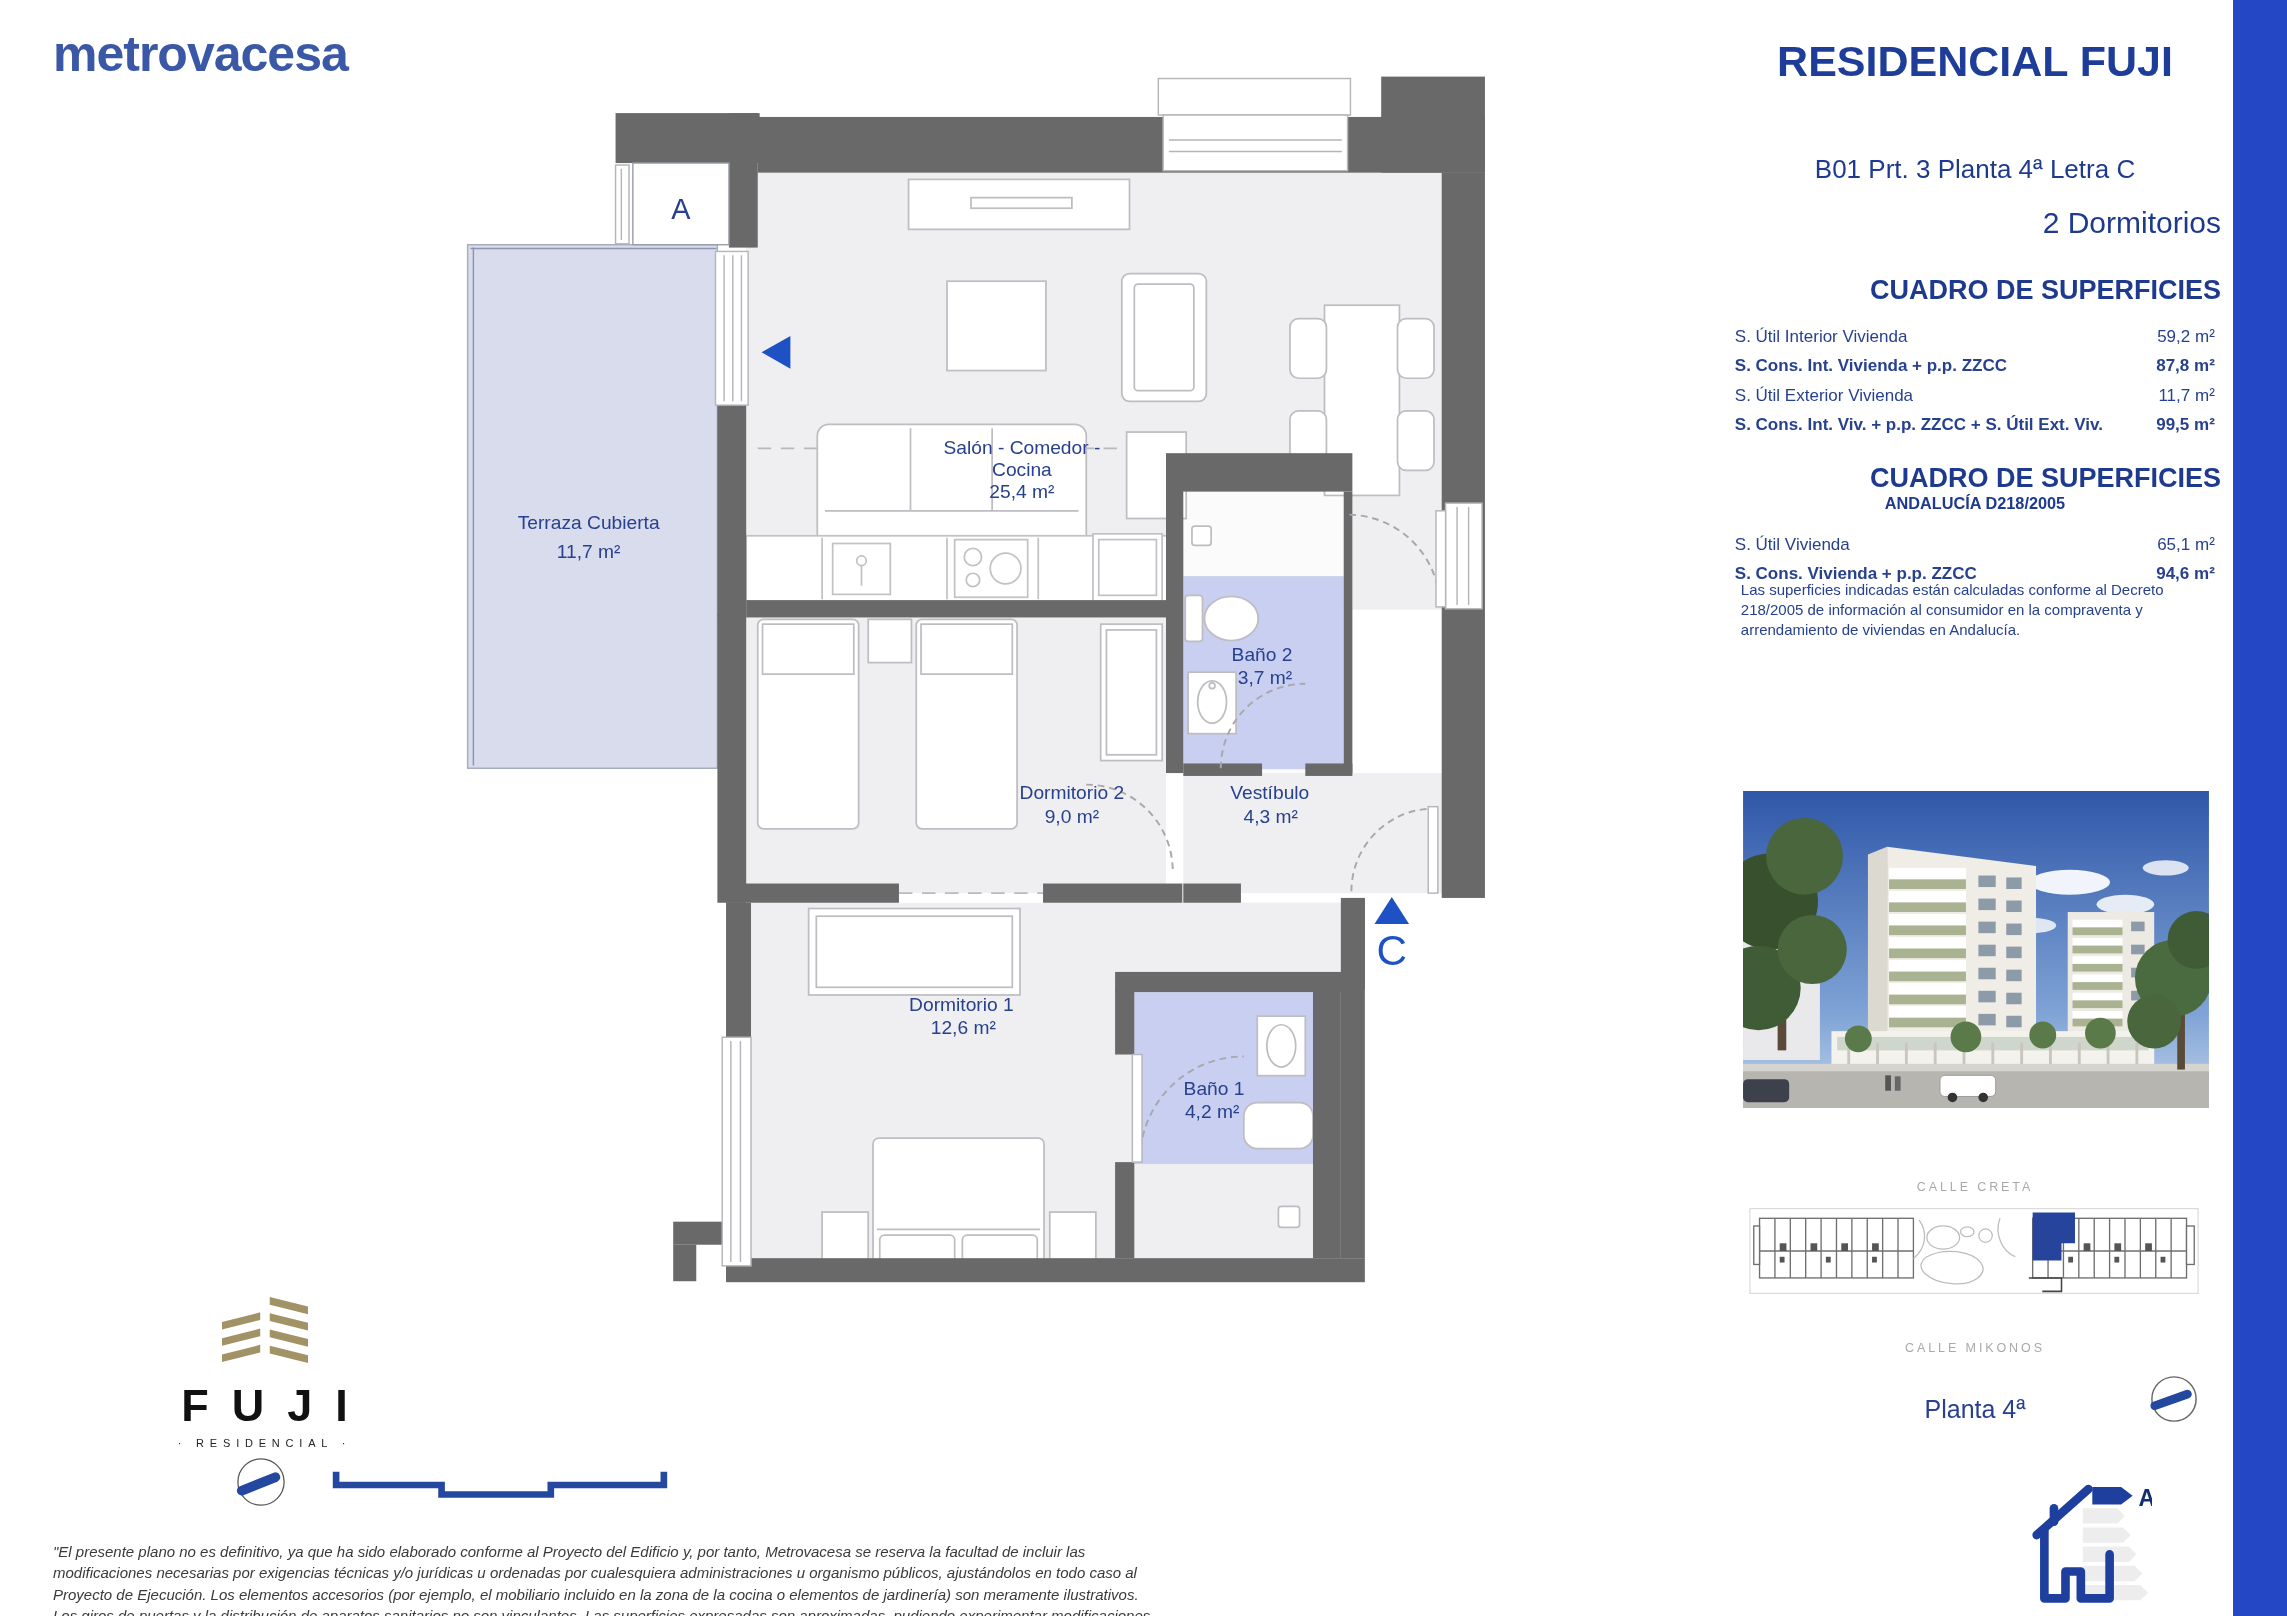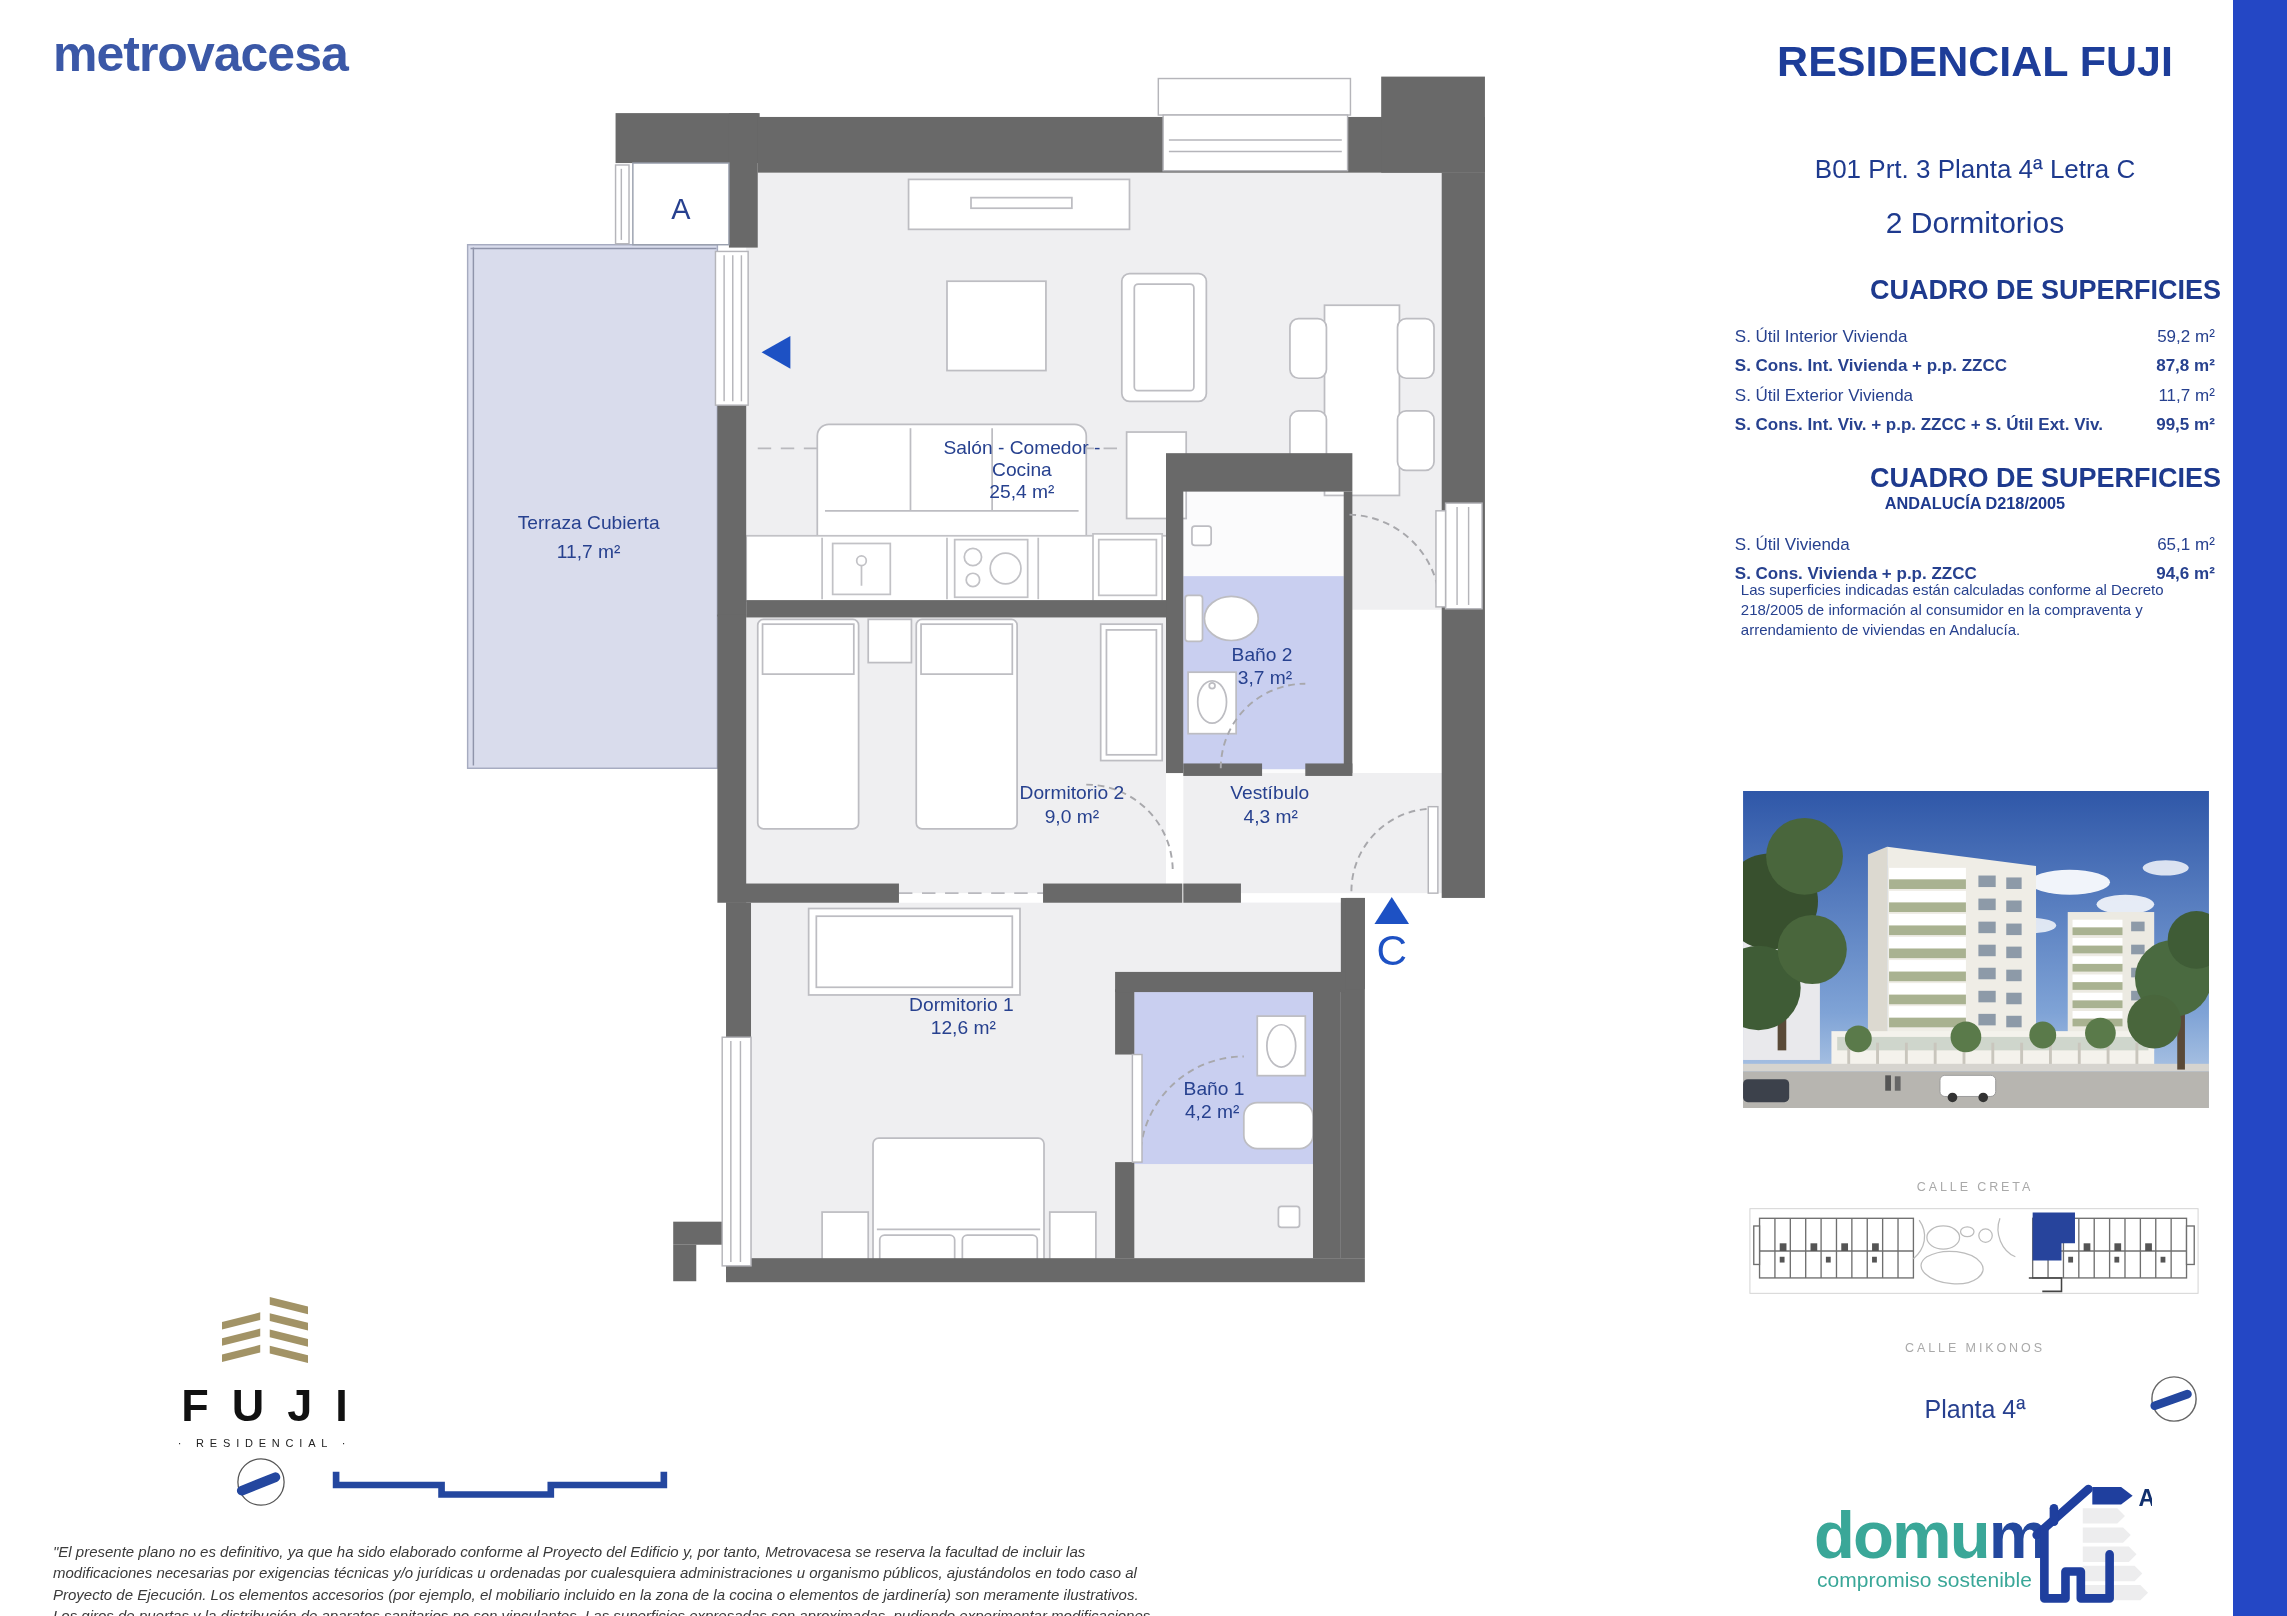--- a/index.html
+++ b/index.html
@@ -11,21 +11,21 @@
   .accent-bar{position:absolute;top:0;right:0;width:54px;height:1617px;background:#2447c5;}
 
   
   .brand{position:absolute;left:53px;top:25px;font-size:50px;font-weight:bold;
          letter-spacing:-1px;color:#3b58a7;}
 
   
   .panel{position:absolute;left:1729px;top:0;width:492px;color:#1e3a8e;text-align:center;}
   .panel .title{position:absolute;left:0;top:37px;width:492px;font-size:43px;font-weight:bold;color:#1d3d99;}
   .panel .unit{position:absolute;left:0;top:154px;width:492px;font-size:26px;}
-  .panel .type{position:absolute;left:0;top:206px;width:492px;font-size:30px;}
+  .panel .type{position:absolute;left:0;top:206px;width:492px;font-size:30px;text-align:right;}
   .panel .h2{position:absolute;left:0;width:492px;font-size:27px;font-weight:bold;text-align:right;}
   .panel .sub{position:absolute;left:0;width:492px;font-size:16.3px;font-weight:bold;}
   .tbl{position:absolute;left:5.8px;width:480px;}
   .tbl .row{display:flex;justify-content:space-between;font-size:17px;margin:9.6px 0;color:#27418f;}
   .tbl .row.bold{font-weight:bold;}
   .note{position:absolute;left:5.8px;width:473px;font-size:15px;line-height:1.32;text-align:left;color:#27418f;}
 
   .street{position:absolute;width:492px;font-size:12.5px;letter-spacing:2.9px;color:#a9a9a9;}
   .floor-label{position:absolute;left:0;top:1395px;width:492px;text-align:center;font-size:25px;color:#27408f;}
 
@@ -452,26 +452,20 @@
     <div class="street" style="top:1341px">CALLE MIKONOS</div>
 
     <div class="floor-label">Planta 4ª</div>
 
     <svg class="abs" style="left:420px;top:1374px;width:50px;height:50px" viewBox="0 0 52 52" xmlns="http://www.w3.org/2000/svg">
       <circle cx="26" cy="26" r="23" fill="none" stroke="#666666" stroke-width="1.5"></circle>
       <line x1="6" y1="33" x2="40" y2="21" stroke="#24479f" stroke-width="9" stroke-linecap="round"></line>
     </svg>
   </div>
 
-  <div class="domum">
-    <div class="word">
-      <span class="teal">domu</span><span class="blue">m</span>
-    </div>
-    <div class="tagline">compromiso sostenible</div>
-  </div>
   <svg class="abs" style="left:2025px;top:1466px;width:127px;height:142px" viewBox="0 0 132 148" xmlns="http://www.w3.org/2000/svg">
     <g fill="#ededee">
       <path d="M60,44 h36 l8,8 l-8,8 h-36 z"></path>
       <path d="M60,64 h42 l8,8 l-8,8 h-42 z"></path>
       <path d="M60,84 h48 l8,8 l-8,8 h-48 z"></path>
       <path d="M60,104 h54 l8,8 l-8,8 h-54 z"></path>
       <path d="M60,124 h60 l8,8 l-8,8 h-60 z"></path>
     </g>
     <g fill="none" stroke="#1f3f9e" stroke-width="9" stroke-linejoin="round" stroke-linecap="round">
       <path d="M12,72 L66,24"></path>

